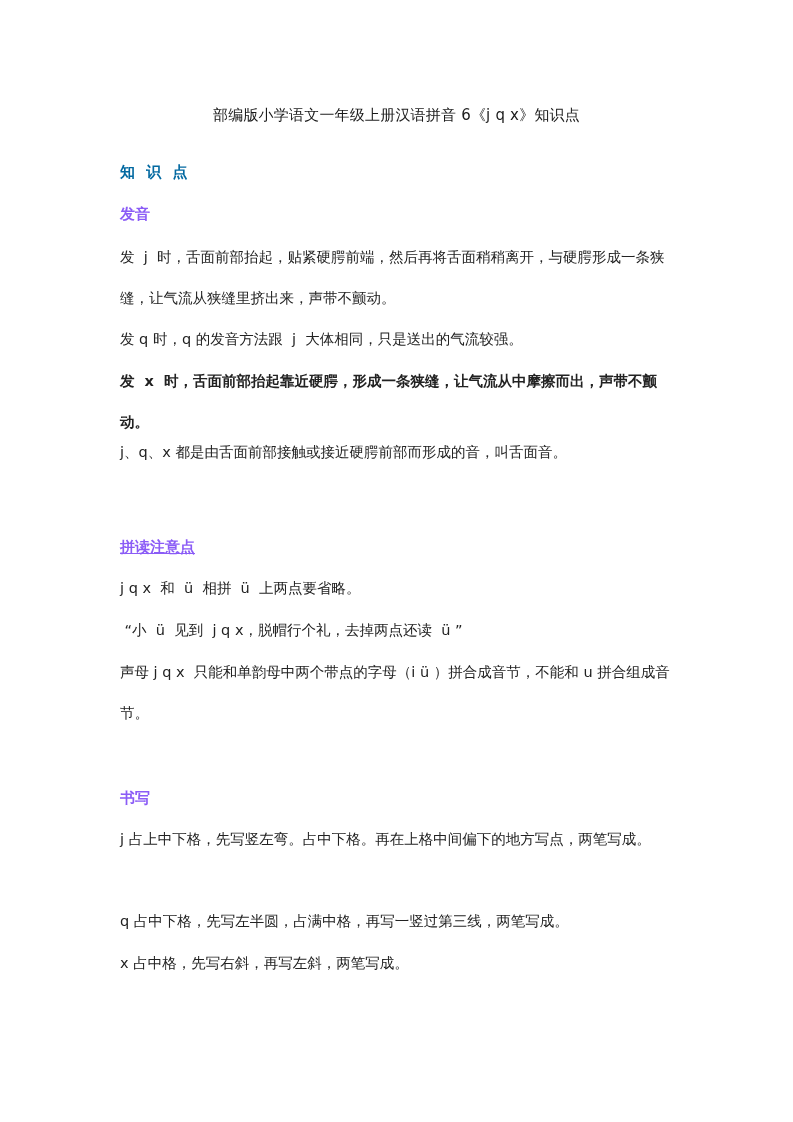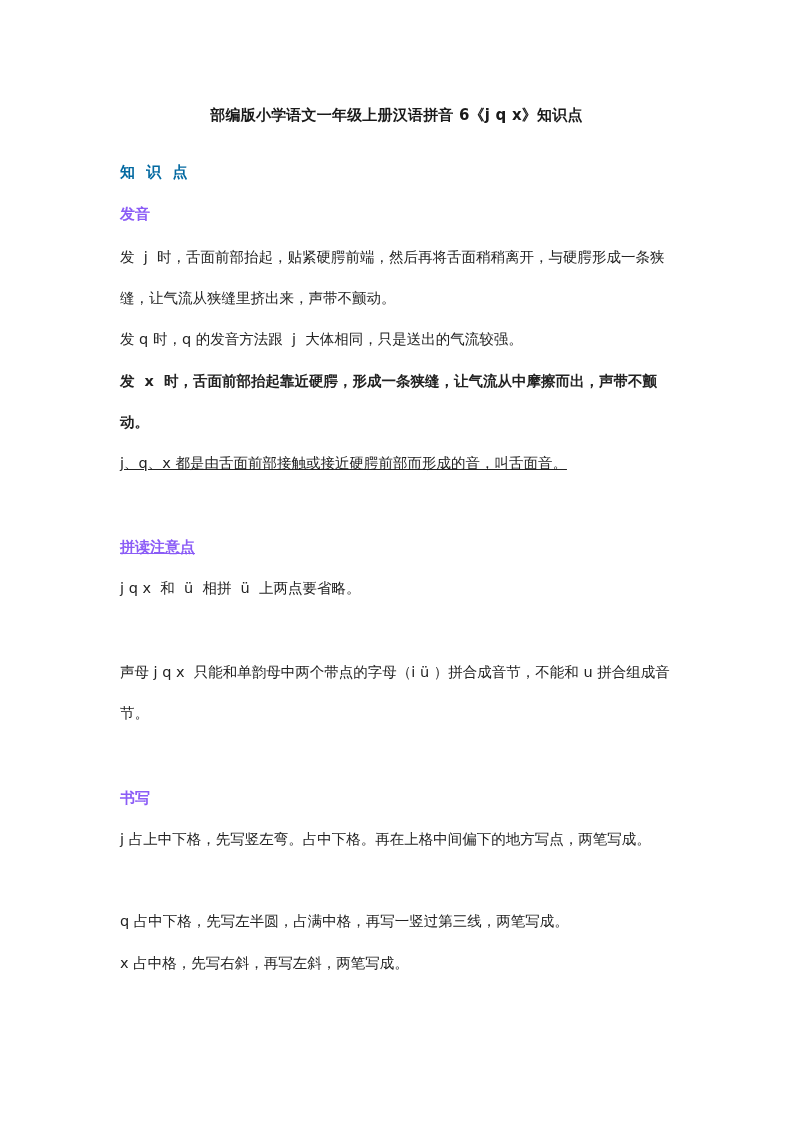--- a/index.html
+++ b/index.html
@@ -20,21 +20,21 @@
       left: 0; top: 0;
       width: 793px; height: 1122px;
     }
     .title {
       position: absolute;
       top: 106px;
       left: 0;
       width: 793px;
       text-align: center;
       font-size: 15px;
-      font-weight: bold;
+      font-weight: normal;
       color: #1a1a1a;
       letter-spacing: 0.2px;
     }
     .section-label {
       position: absolute;
       left: 120px;
       top: 163px;
       font-size: 15px;
       font-weight: bold;
       color: #0369a1;
@@ -63,24 +63,25 @@
 <div class="page">
 
   <div class="title">部编版小学语文一年级上册汉语拼音 6《j q x》知识点</div>
 
   <div class="section-label">知 识 点</div>
 
   <div class="heading" style="top:205px;">发音</div>
   <div class="para" style="top:237px;">发  j  时，舌面前部抬起，贴紧硬腭前端，然后再将舌面稍稍离开，与硬腭形成一条狭缝，让气流从狭缝里挤出来，声带不颤动。</div>
   <div class="para" style="top:319px;">发 q 时，q 的发音方法跟  j  大体相同，只是送出的气流较强。</div>
   <div class="para" style="top:361px;font-weight:bold;">发  x  时，舌面前部抬起靠近硬腭，形成一条狭缝，让气流从中摩擦而出，声带不颤动。</div>
-  <div class="para" style="top:443px;text-decoration:underline;">j、q、x 都是由舌面前部接触或接近硬腭前部而形成的音，叫舌面音。</div>
+  <div class="para" style="top:432px;">j、q、x 都是由舌面前部接触或接近硬腭前部而形成的音，叫舌面音。</div>
 
   <div class="heading" style="top:538px;text-decoration:underline;">拼读注意点</div>
   <div class="para" style="top:568px;">j q x  和  ü  相拼  ü  上两点要省略。</div>
+  <div class="para" style="top:610px;"> “小  ü  见到  j q x，脱帽行个礼，去掉两点还读  ü ”</div>
   <div class="para" style="top:652px;">声母 j q x  只能和单韵母中两个带点的字母（i ü ）拼合成音节，不能和 u 拼合组成音节。</div>
 
   <div class="heading" style="top:789px;">书写</div>
   <div class="para" style="top:901px;">q 占中下格，先写左半圆，占满中格，再写一竖过第三线，两笔写成。</div>
   <div class="para" style="top:819px;">j 占上中下格，先写竖左弯。占中下格。再在上格中间偏下的地方写点，两笔写成。</div>
   <div class="para" style="top:943px;">x 占中格，先写右斜，再写左斜，两笔写成。</div>
 
 </div>
 
 </body></html>

